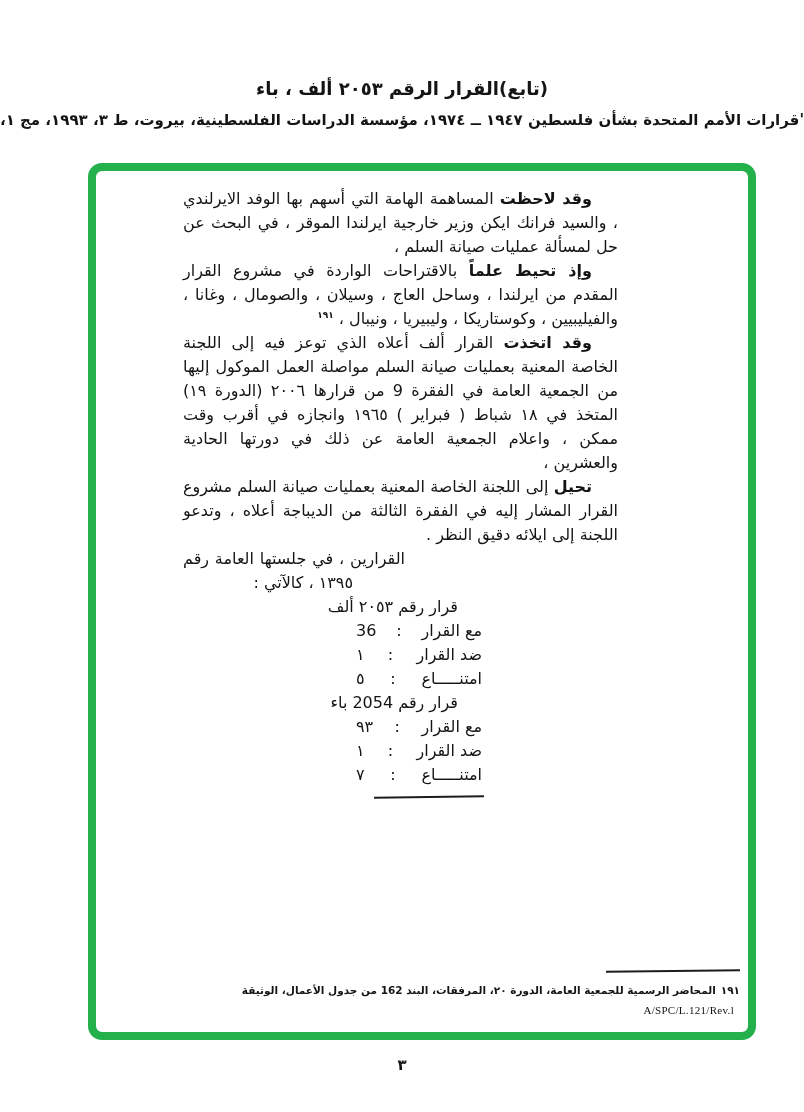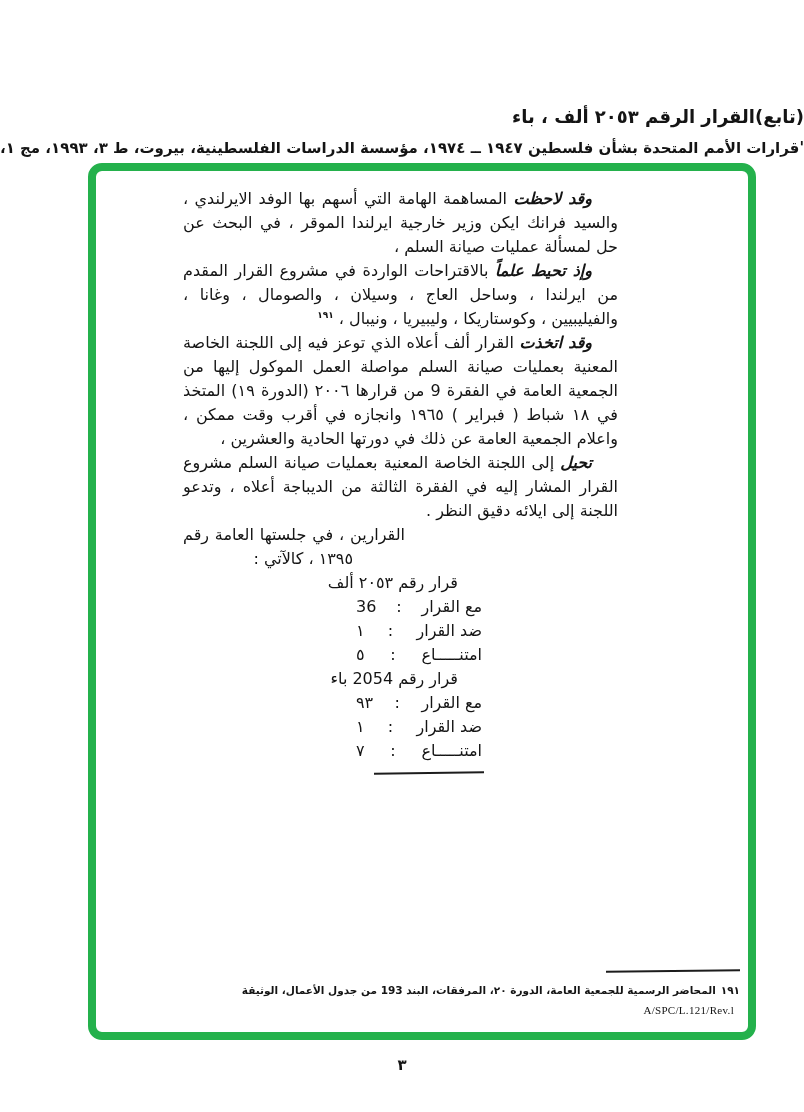--- a/index.html
+++ b/index.html
@@ -7,22 +7,22 @@
     width: 804px; height: 1112px;
     background: #ffffff;
     position: relative;
     font-family: "DejaVu Sans", sans-serif;
     color: #141414;
     overflow: hidden;
   }
 
   
   .header {
-    position: absolute; top: 106px; left: 0; right: 0;
-    text-align: right; direction: rtl;
+    position: absolute; top: 78px; left: 0; right: 0;
+    text-align: center; direction: rtl;
   }
   .doc-title {
     font-size: 18px; font-weight: bold; letter-spacing: 0.5px;
   }
   .doc-source {
     font-size: 15px; font-weight: bold; margin-top: 12px;
     white-space: nowrap;
   }
 
   
@@ -35,21 +35,21 @@
   }
 
   
   .text-col {
     position: absolute; top: 16px; right: 130px; left: 87px;
     direction: rtl;
     font-size: 16px; line-height: 24px;
     text-align: justify;
   }
   .text-col p { margin: 0; text-indent: 26px; }
-  .lead { font-weight: bold; font-style: italic; }
+  .lead { font-weight: bold; }
   sup.fn-ref { font-size: 9px; line-height: 0; font-weight: bold; }
 
   
   .adoption { width: 222px; margin-right: auto; margin-left: 0; }
   .adoption-line { text-align: justify; text-align-last: justify; }
   .adoption-line.last { text-align: center; text-align-last: right; padding-right: 52px; }
 
   
   .res-title { margin-right: 160px; white-space: nowrap; }
   .vote-row {
@@ -145,18 +145,18 @@
       <span>امتنـــــاع</span>
       <span>:</span>
       <span>٧</span>
     </div>
 
     <div class="vote-divider"></div>
   </div>
 
   <div class="footnote-divider"></div>
   <div class="footnote-line">
-    <span class="fn-marker">١٩١</span><span>المحاضر الرسمية للجمعية العامة، الدورة ٢٠، المرفقات، البند 193 من جدول الأعمال، الوثيقة</span>
+    <span class="fn-marker">١٩١</span><span>المحاضر الرسمية للجمعية العامة، الدورة ٢٠، المرفقات، البند 162 من جدول الأعمال، الوثيقة</span>
   </div>
   <div class="doc-ref">A/SPC/L.121/Rev.l</div>
 </div>
 
 <div class="page-number">٣</div>
 
 </body></html>

